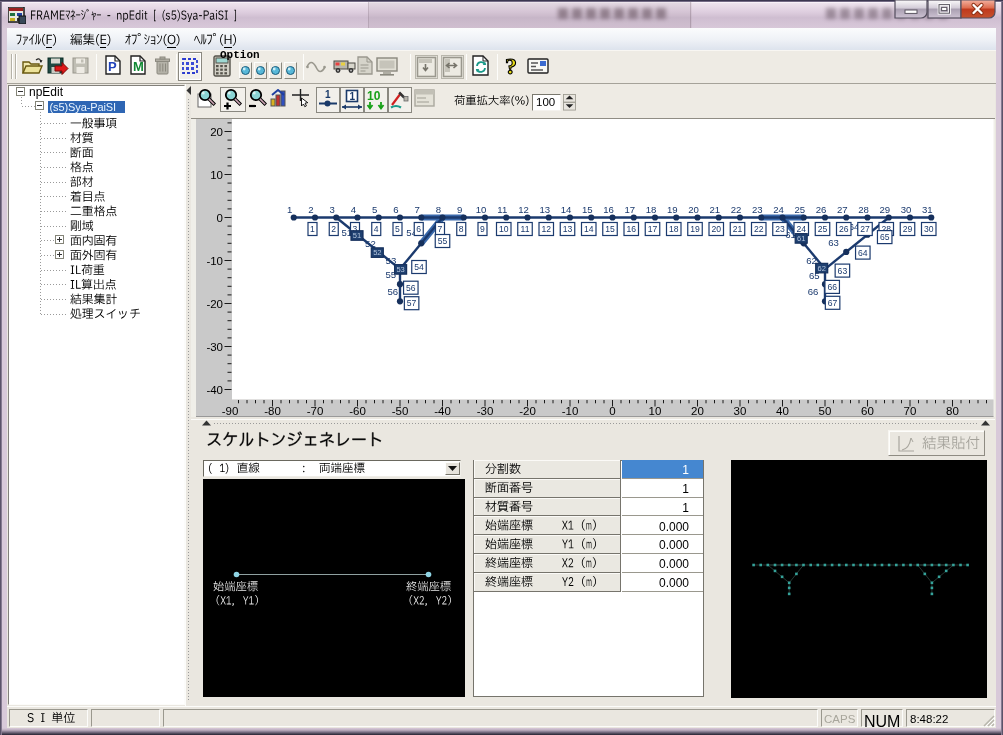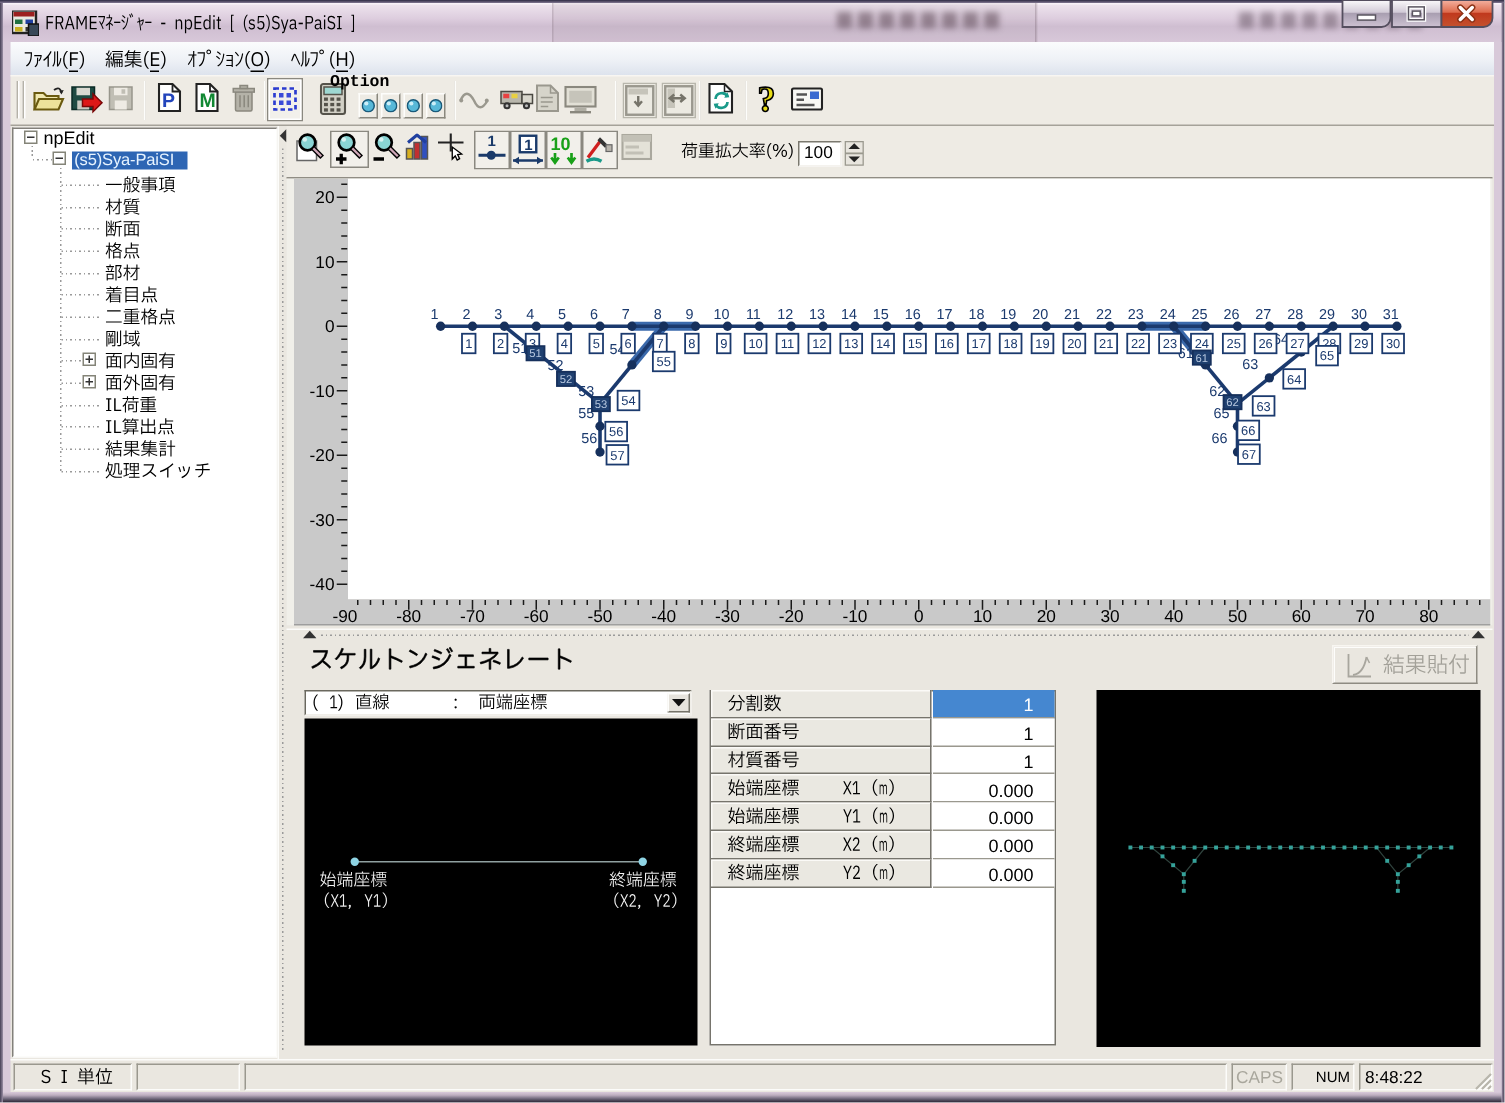--- a/index.html
+++ b/index.html
@@ -768,21 +768,21 @@
     <rect x="56.9" y="132.6" width="2.6" height="2.6" fill="#35a29a"></rect>
   </svg>
 <div class="ab" style="left:7px;top:706px;width:989px;height:22px;background:#eae7e0;border-top:1px solid #fcfcfa"></div>
 <div class="ab" style="left:9.0px;top:709px;width:79.0px;height:17.5px;background:#eae7e0;border:1px solid;border-color:#9a988e #fcfcfa #fcfcfa #9a988e"></div>
 <div class="ab" style="left:91.0px;top:709px;width:69.0px;height:17.5px;background:#eae7e0;border:1px solid;border-color:#9a988e #fcfcfa #fcfcfa #9a988e"></div>
 <div class="ab" style="left:163.0px;top:709px;width:655.0px;height:17.5px;background:#eae7e0;border:1px solid;border-color:#9a988e #fcfcfa #fcfcfa #9a988e"></div>
 <div class="ab" style="left:821.0px;top:709px;width:37.0px;height:17.5px;background:#eae7e0;border:1px solid;border-color:#9a988e #fcfcfa #fcfcfa #9a988e">
     <div style="padding:3px 2px 0 2px;font-size:11.5px;color:#a8a69c;white-space:nowrap">CAPS</div>
   </div>
 <div class="ab" style="left:861.0px;top:709px;width:42.0px;height:17.5px;background:#eae7e0;border:1px solid;border-color:#9a988e #fcfcfa #fcfcfa #9a988e">
-    <div style="padding:3px 2px 0 2px;font-size:10px;color:#000;text-align:right;white-space:nowrap">NUM</div>
+    <div style="padding:3px 2px 0 2px;font-size:16px;color:#000;text-align:right;white-space:nowrap">NUM</div>
   </div>
 <div class="ab" style="left:906.0px;top:709px;width:89.0px;height:17.5px;background:#eae7e0;border:1px solid;border-color:#9a988e #fcfcfa #fcfcfa #9a988e">
     <div style="padding:3px 3px 0 3px;font-size:11.5px;color:#000;text-align:left;white-space:nowrap">8:48:22</div>
   </div>
 <svg class="ab" style="left:982px;top:714px" width="13" height="13" viewBox="0 0 13 13">
 <g stroke="#b8b6ac" stroke-width="1.5">
       <path d="M12,2 L2,12 M12,6 L6,12 M12,10 L10,12"></path>
     </g>
 <g stroke="#fdfdfb" stroke-width="1">
       <path d="M13,3 L3,13 M13,7 L7,13 M13,11 L11,13"></path>

